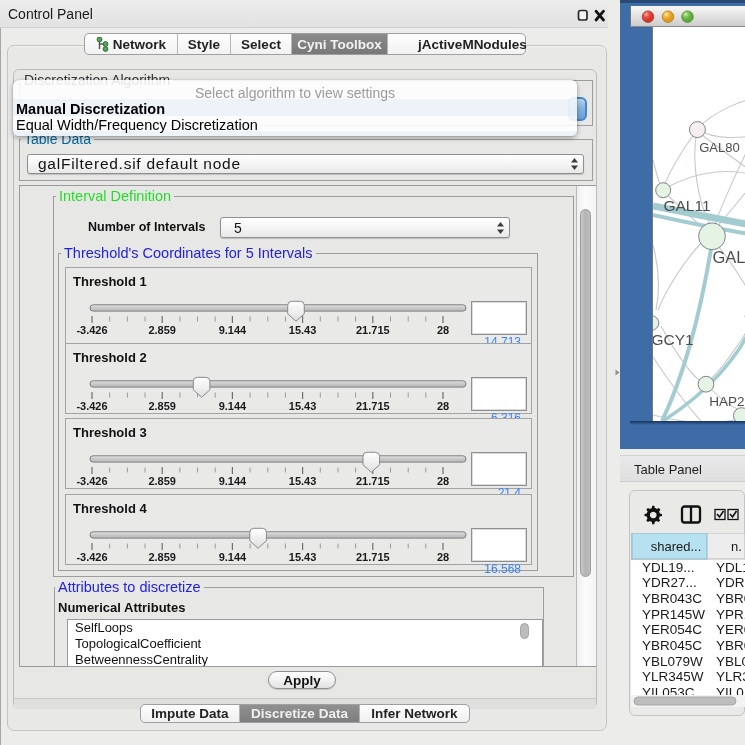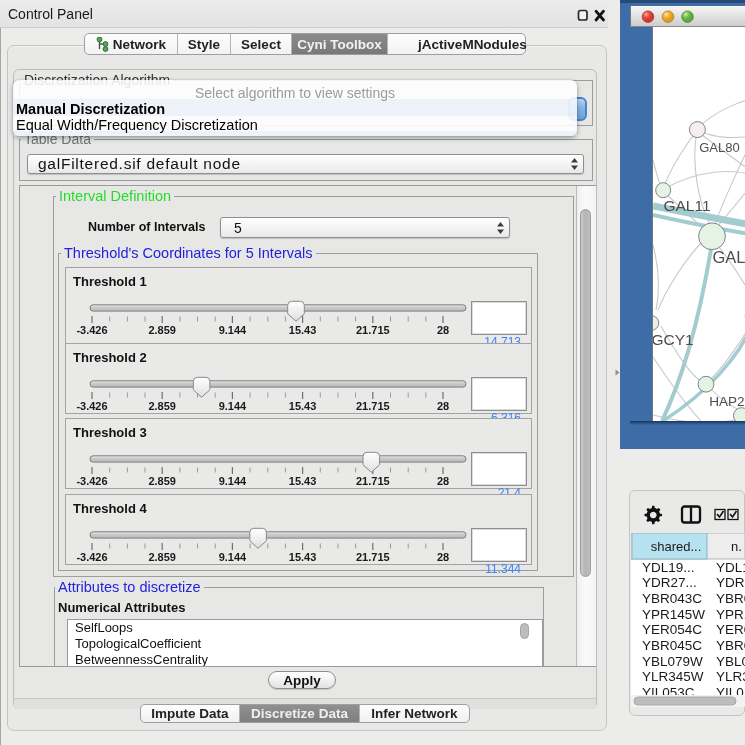--- a/index.html
+++ b/index.html
@@ -123,21 +123,21 @@
     <div class="tab sel" style="width:96px;">Cyni Toolbox</div>
     <div class="tab" style="width:129px;">jActiveMNodules</div>
   </div>
 
   <div class="frame" style="left:19px; top:80px; width:574px; height:46px;"></div>
   <div class="ftitle gray" style="left:21px; top:73px; color:#333;">Discretization Algorithm</div>
   <div style="position:absolute; left:568px; top:97px; width:19px; height:24px;
        background:linear-gradient(#bcd6f2,#85b3e2 45%,#6aa2da); border:2.5px solid #4785c8; border-radius:6px; z-index:9;"></div>
 
   <div class="frame" style="left:19px; top:139px; width:574px; height:42px;"></div>
-  <div class="ftitle gray" style="left:21px; top:132px; color:#737373;text-align:center;">Table Data</div>
+  <div class="ftitle gray" style="left:21px; top:132px; color:#0369a1;text-align:center;">Table Data</div>
   <div class="combo" style="left:27px; top:154px; width:557px; height:20px;">
     <span class="ct" style="font-size:15.5px; letter-spacing:0.75px;">galFiltered.sif default node</span>
     <svg class="arr" width="9" height="14" viewBox="0 0 9 14">
         <path d="M4.5,1 L8,5.5 L1,5.5 Z" fill="#3c3c3c"></path>
         <path d="M4.5,13 L8,8.5 L1,8.5 Z" fill="#3c3c3c"></path>
       </svg>
   </div>
 
   <div id="scrollpane">
     <div id="vscroll">
@@ -299,21 +299,21 @@
               <line x1="377.0" y1="48" x2="377.0" y2="55" stroke="#6f6f6f" stroke-width="1.2"></line>
 <text x="26.0" y="66" font-size="11" font-weight="bold" text-anchor="middle" fill="#1a1a1a">-3.426</text>
               <text x="96.2" y="66" font-size="11" font-weight="bold" text-anchor="middle" fill="#1a1a1a">2.859</text>
               <text x="166.4" y="66" font-size="11" font-weight="bold" text-anchor="middle" fill="#1a1a1a">9.144</text>
               <text x="236.6" y="66" font-size="11" font-weight="bold" text-anchor="middle" fill="#1a1a1a">15.43</text>
               <text x="306.8" y="66" font-size="11" font-weight="bold" text-anchor="middle" fill="#1a1a1a">21.715</text>
               <text x="377.0" y="66" font-size="11" font-weight="bold" text-anchor="middle" fill="#1a1a1a">28</text>
 <path d="M183.8,37.3 Q183.8,33.3 187.8,33.3 L196.4,33.3 Q200.4,33.3 200.4,37.3 L200.4,45.8 L192.1,53.3 L183.8,45.8 Z" fill="url(#thumbg)" stroke="#898989" stroke-width="1" stroke-linejoin="round"></path>
 </svg>
 <div class="vfield">
-              <span>11.344</span>
+              <span>16.568</span>
             </div>
 </div>
       </div>
 
       <div class="frame" style="left:34px; top:401px; width:490px; height:85px; border-bottom:none;"></div>
       <div class="ftitle" style="left:35px; top:394px; color:#2222dd;">Attributes to discretize</div>
       <div style="position:absolute; left:38px; top:414px; font-size:13px; font-weight:bold; color:#111;">Numerical Attributes</div>
       <div id="attrlist">
         <div>SelfLoops</div>
         <div>TopologicalCoefficient</div>
@@ -413,20 +413,23 @@
           <text x="80.5" y="235.5" font-size="16.5" text-anchor="middle">GAL4</text>
           <text x="19.5" y="318" font-size="15.5" text-anchor="middle">GCY1</text>
           <text x="105" y="315">H</text>
           <text x="74" y="378.5" font-size="13.5" text-anchor="middle">HAP2</text>
         </g>
       </svg>
     </div>
     <div id="netshadow"></div>
   </div>
 
+  <div id="tpheader">
+      <span>Table Panel</span>
+    </div>
   <div id="tablebox">
     <svg style="position:absolute;left:13px;top:14px;" width="113" height="20" viewBox="0 0 113 20">
       <g fill="#111">
         <path id="gear" d="M7.2,0.8 L9.3,0.8 L9.8,3.1 A5.5,5.5 0 0,1 11.8,4.0 L13.9,3.0 L15.4,4.7 L14.1,6.6 A5.5,5.5 0 0,1 14.7,8.4 L17,9.0 L17,11.0 L14.7,11.6 A5.5,5.5 0 0,1 13.9,13.5 L15.1,15.5 L13.5,17 L11.5,15.9 A5.5,5.5 0 0,1 9.8,16.7 L9.3,19.2 L7.2,19.2 L6.7,16.8 A5.5,5.5 0 0,1 4.8,15.9 L2.8,17 L1.3,15.4 L2.5,13.4 A5.5,5.5 0 0,1 1.8,11.6 L-0.5,11 L-0.5,9 L1.8,8.4 A5.5,5.5 0 0,1 2.6,6.5 L1.4,4.6 L2.9,3.1 L5,4.1 A5.5,5.5 0 0,1 6.7,3.2 Z M8.25,6.7 A3.3,3.3 0 1,0 8.26,6.7 Z" fill-rule="evenodd" transform="translate(2,0)"></path>
       </g>
       <g>
         <rect x="39" y="1.5" width="18" height="16" rx="2.5" fill="none" stroke="#111" stroke-width="2.3"></rect>
         <line x1="48" y1="1.5" x2="48" y2="17.5" stroke="#111" stroke-width="2.3"></line>
       </g>
       <g stroke="#111" stroke-width="1.3" fill="none">

